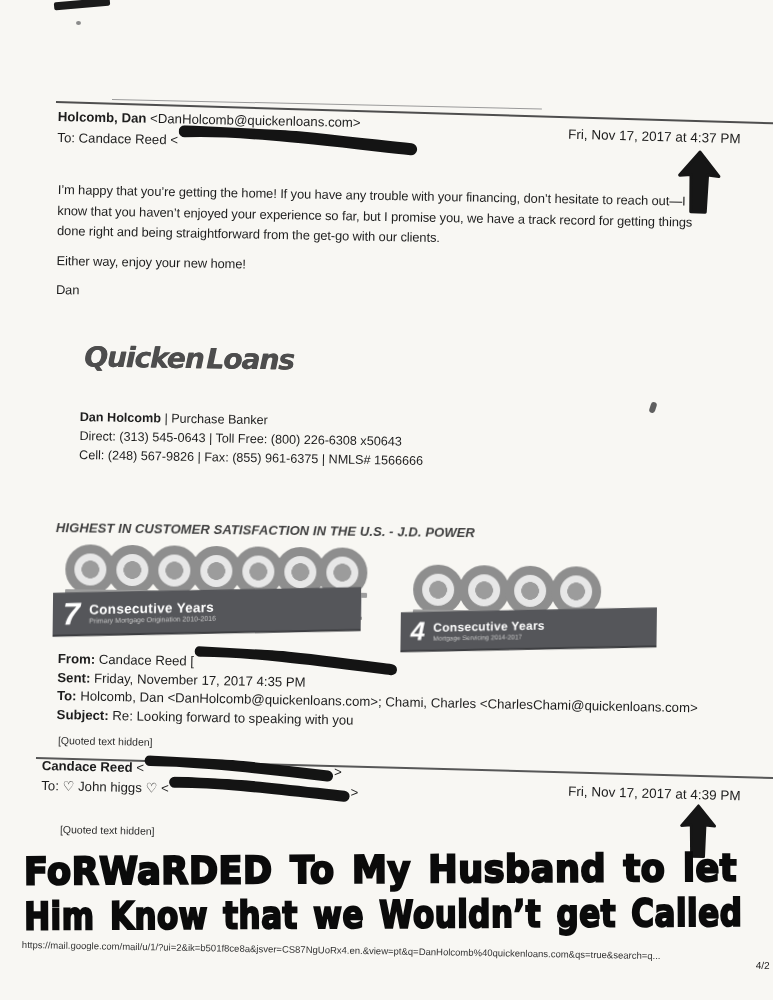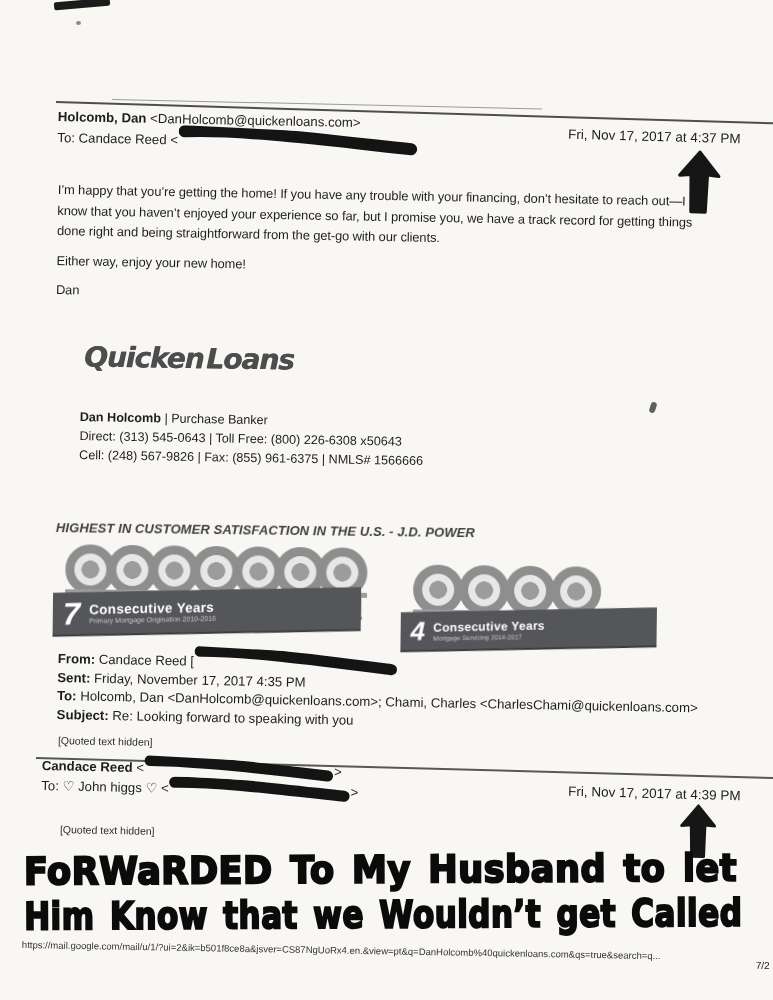--- a/index.html
+++ b/index.html
@@ -230,16 +230,16 @@
     </svg>
   <div class="qth2">[Quoted text hidden]</div>
 
   <div class="hw">
     <div class="hw-line hw1">FoRWaRDED To My Husband to let</div>
     <div class="hw-line hw2">Him Know that we Wouldn’t get Called</div>
   </div>
 
   <div class="footer">
     <span class="url">https://mail.google.com/mail/u/1/?ui=2&amp;ik=b501f8ce8a&amp;jsver=CS87NgUoRx4.en.&amp;view=pt&amp;q=DanHolcomb%40quickenloans.com&amp;qs=true&amp;search=q...</span>
-    <span class="pg">7/2</span>
+    <span class="pg">4/2</span>
   </div>
 
 </div>
 
 </body></html>

